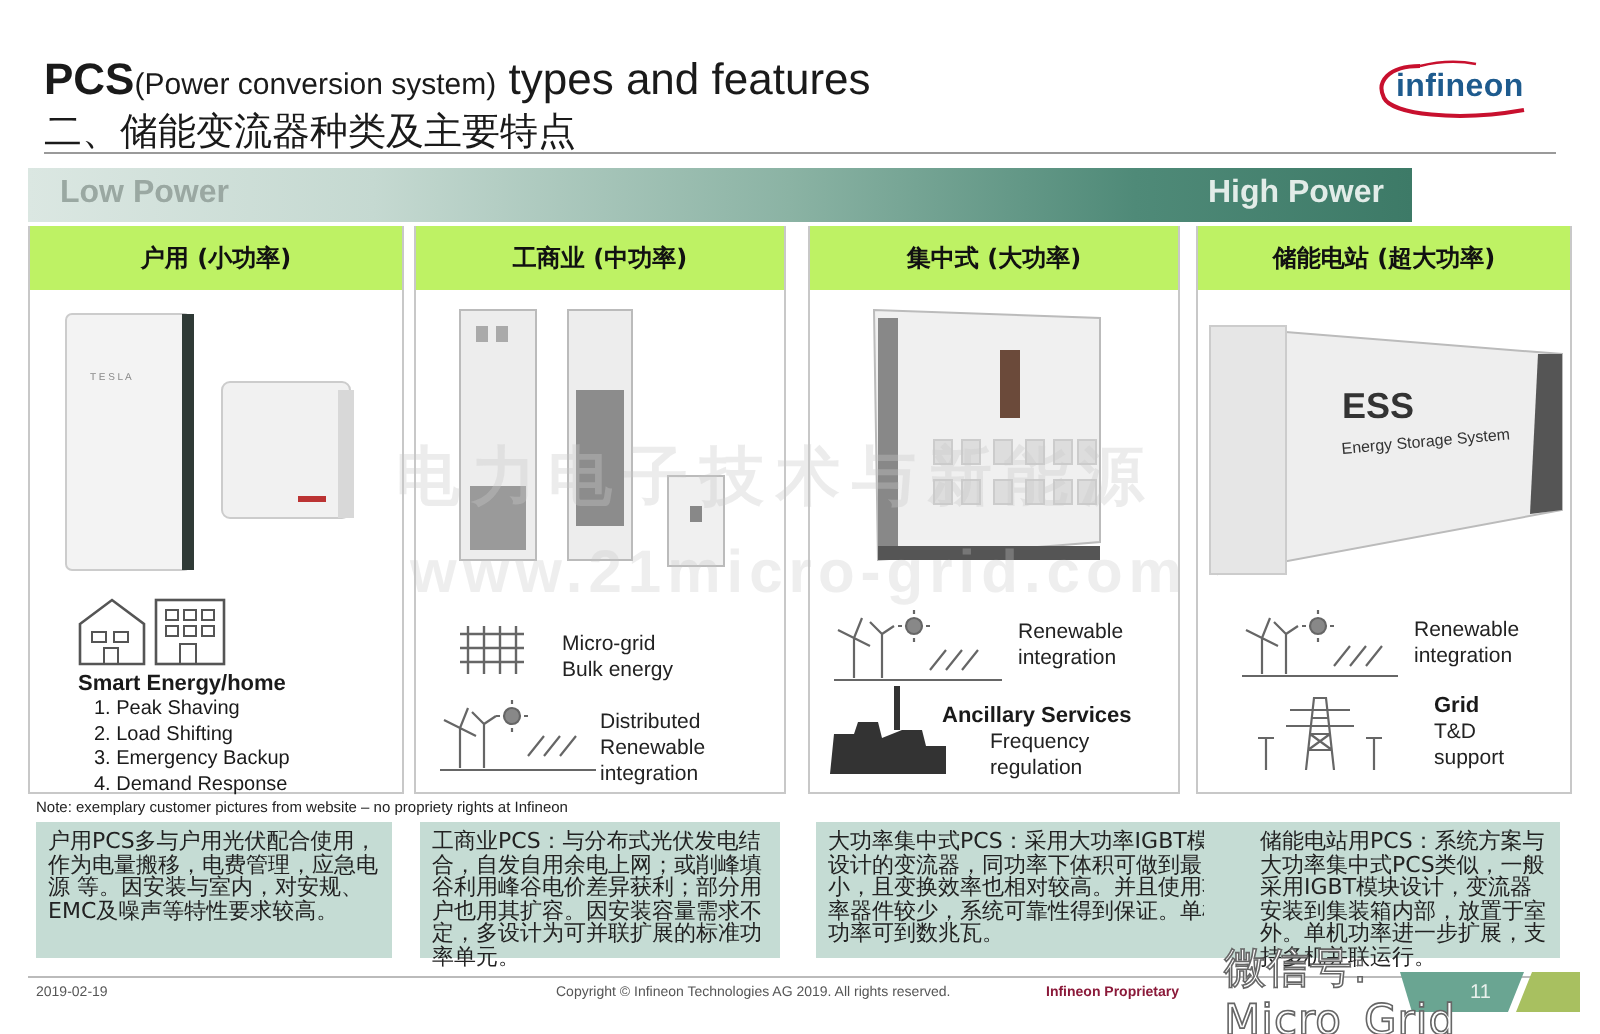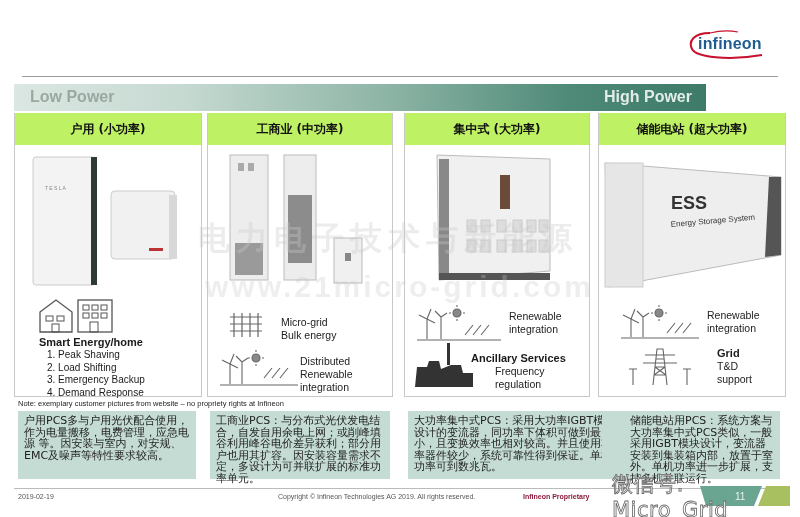--- a/index.html
+++ b/index.html
@@ -44,20 +44,24 @@
     .page-num { position: absolute; left: 735px; top: 491px; font-size: 10px; color: #e8f0ec; }
     .wechat { position: absolute; left: 612px; top: 470px; font-size: 21px; color: #fff; -webkit-text-stroke: 0.8px #666; font-family: "DejaVu Sans", sans-serif; letter-spacing: 0.5px; }
 
     .wm1 { position: absolute; left: 198px; top: 217px; font-size: 32px; color: rgba(200,200,200,0.35); font-weight: bold; letter-spacing: 6px; font-family: "DejaVu Sans", sans-serif; white-space: nowrap; }
     .wm2 { position: absolute; left: 205px; top: 270px; font-size: 30px; color: rgba(200,200,200,0.3); font-weight: bold; letter-spacing: 3px; white-space: nowrap; }
   </style>
 </head>
 <body>
 
 <div class="title-block">
+  <div class="title-line1">
+    <span class="b">PCS</span><span class="s">(Power conversion  system)</span><span> types and features</span>
+  </div>
+  <div class="title-line2">二、储能变流器种类及主要特点</div>
 </div>
 <div class="title-rule"></div>
 
 <div class="logo">
   <svg class="logo-swoosh" viewBox="0 0 80 36">
     <path d="M 22 6 C 6 6 0 14 4 22 C 8 30 40 34 74 28" fill="none" stroke="#c8102e" stroke-width="2"></path>
     <path d="M 22 6 C 30 4 40 3 50 5" fill="none" stroke="#c8102e" stroke-width="1.2"></path>
   </svg>
   <span class="logo-text">infineon</span>
 </div>

